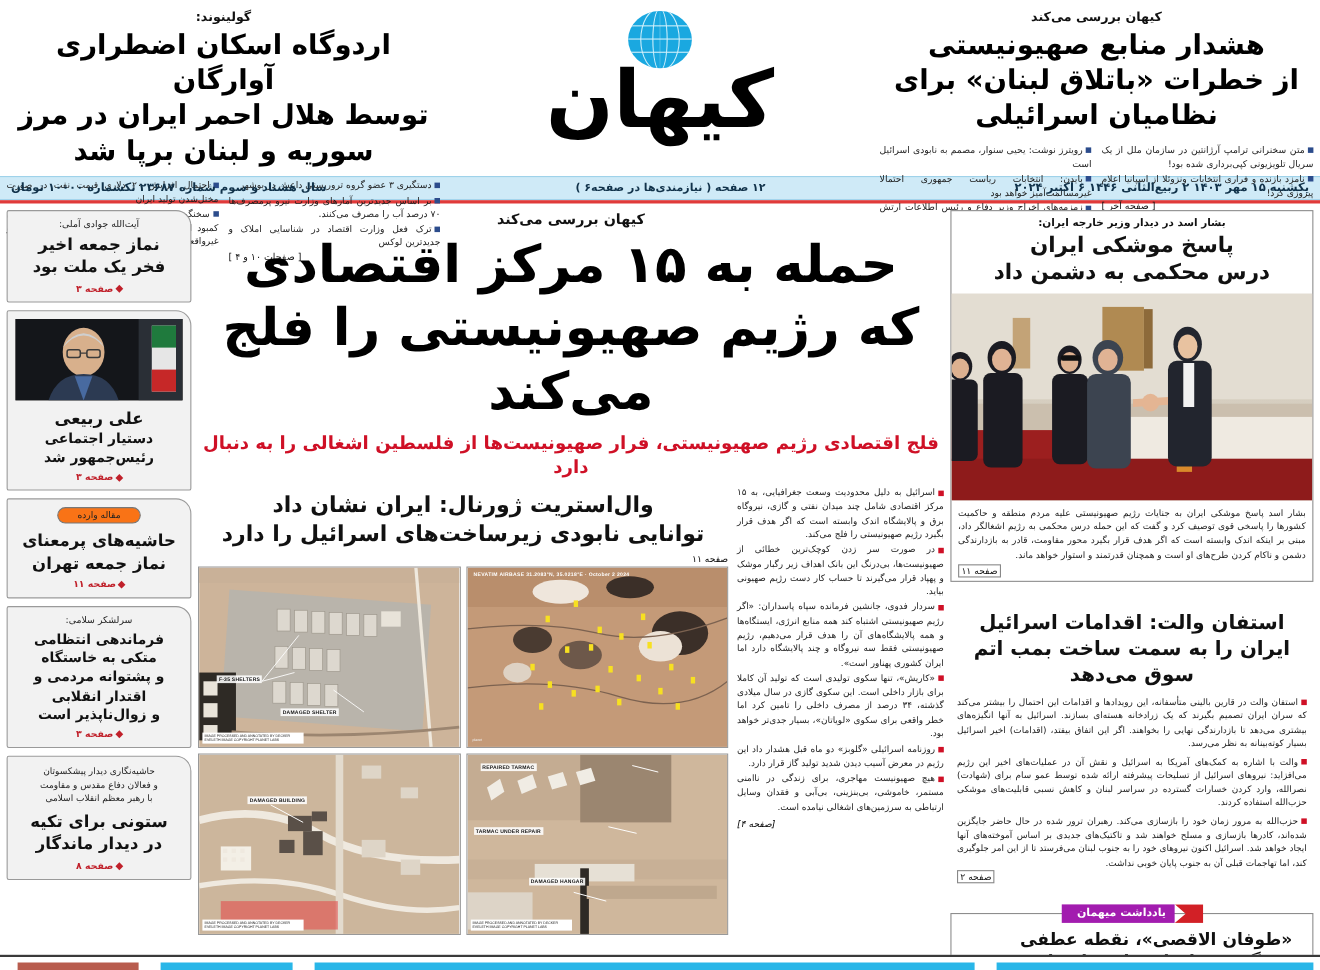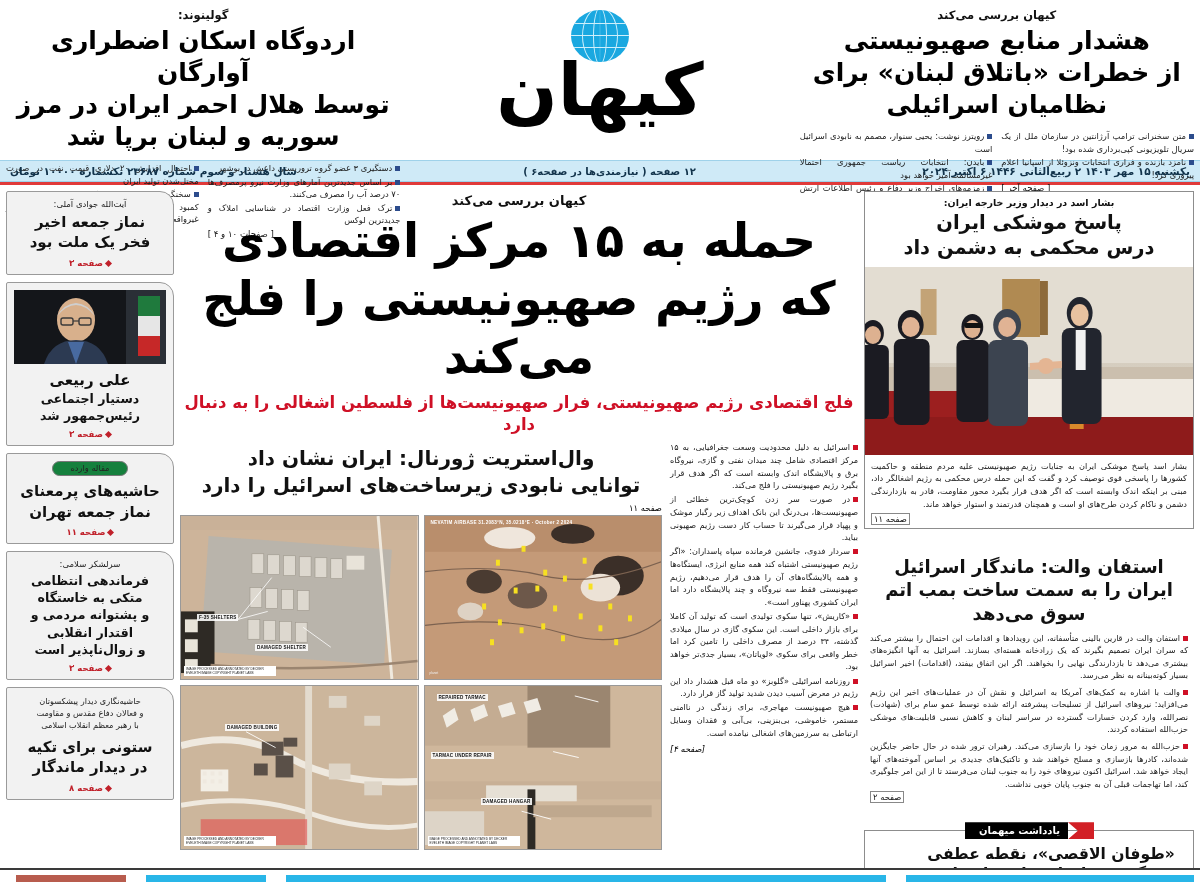--- a/index.html
+++ b/index.html
@@ -54,21 +54,21 @@
   .photo { width:100%; height:188px; position:relative; overflow:hidden; background:#cfc8bd; }
   .lead { font-size:8.2px; line-height:1.55; text-align:justify; color:#1a1a1a; padding:5px 6px 3px; }
   .pref { font-size:8.4px; color:#111; text-align:left; padding:0 6px 4px; }
   .pref span { border:1px solid #888; padding:0 2px; }
   .l-head2 { text-align:center; font-weight:900; font-size:18px; line-height:1.32; color:#111; padding:6px 5px 4px; letter-spacing:-.5px;}
   .lead2 { font-size:8.1px; line-height:1.55; text-align:justify; color:#1a1a1a; padding:2px 6px 2px; }
 
   .guestwrap { border:1px solid #8d8d8d; margin-top:4px; position:relative; padding:13px 6px 5px; }
   .guest-flag { position:absolute; top:-9px; left:50%; transform:translateX(-50%);
                 display:flex; align-items:center; height:17px; }
-  .gf-blue { background:#000000; color:#fff; font-size:10px; font-weight:900; padding:1px 8px 2px 14px; height:17px; line-height:15px;
+  .gf-blue { background:#a21caf; color:#fff; font-size:10px; font-weight:900; padding:1px 8px 2px 14px; height:17px; line-height:15px;
              clip-path: polygon(0 0, 100% 0, 100% 100%, 0 100%); }
   .gf-red { width:26px; height:17px; background:#d22026; clip-path: polygon(0 0, 100% 0, 100% 100%, 0 100%, 38% 50%); margin-right:-1px;}
   .guest-title { text-align:center; font-weight:900; font-size:15.5px; line-height:1.3; color:#111; letter-spacing:-.4px;margin-left:44px; }
   .guest-author { text-align:center; font-size:10px; font-weight:800; margin-top:4px; color:#111;}
   .guest-role { text-align:center; font-size:9px; margin-top:2px; color:#222;}
   .guest-ref { text-align:left; font-size:8.4px; margin-top:2px; }
 
   
   .mid-kicker { text-align:center; font-size:13px; font-weight:800; color:#111; padding-top:2px;}
   .mid-head { text-align:center; font-weight:900; color:#000; font-size:47px; line-height:1.23; letter-spacing:-1.6px; margin-top:4px;}
@@ -92,21 +92,21 @@
   
   .rcard { border:1px solid #9a9a9a; background:#f2f2f2; padding:7px 7px 6px; border-radius:2px 14px 2px 2px;}
   .r-kicker { text-align:center; font-size:8.5px; color:#222; margin-bottom:3px;}
   .r-title { text-align:center; font-weight:900; font-size:15px; line-height:1.36; color:#111; letter-spacing:-.35px;}
   .r-title.sm { font-size:12.6px; }
   .r-sub { text-align:center; font-size:8.2px; line-height:1.5; color:#222; }
   .r-page { text-align:center; font-size:8.5px; color:#c0202a; font-weight:700; margin-top:5px; }
   .r-page .dia { display:inline-block; width:5px; height:5px; background:#c0202a; transform:rotate(45deg); margin-left:3px; vertical-align:middle;}
   .r-photo { width:100%; height:74px; margin:0 auto 6px; background:#1b1b1b; position:relative; overflow:hidden;}
   .pill { display:block; width:76px; margin:0 auto 5px; border:1px solid #777; border-radius:9px; text-align:center;
-          font-size:8.3px; padding:1px 0 2px; background:#15803d; color:#222;}
+          font-size:8.3px; padding:1px 0 2px; background:#f97316; color:#222;}
 
   
   .bottomstrip { position:absolute; left:0; bottom:0; width:1200px; height:14px; background:#fff;
                  border-top:2px solid #3a3a3a; display:flex; align-items:flex-end; gap:20px; padding:0 6px 0 6px;}
   .bs { height:7px; background:#29b6e8; }
   .bs.a{ width:288px;} .bs.b{ width:600px;} .bs.c{ width:120px;} .bs.d{ width:110px; background:#b85c4e;}
 </style>
 </head>
 <body>
 
@@ -228,21 +228,21 @@
             <ellipse cx="108" cy="62" rx="8" ry="9" fill="#ddb190"></ellipse>
             <rect x="100" y="56" width="18" height="5" rx="2" fill="#111"></rect>
           </svg>
         </div>
         <div class="lead">بشار اسد پاسخ موشکی ایران به جنایات رژیم صهیونیستی علیه مردم منطقه و حاکمیت کشورها را پاسخی قوی توصیف کرد و گفت که این حمله درس محکمی به رژیم اشغالگر داد، مبنی بر اینکه اندک وابسته است که اگر هدف قرار بگیرد محور مقاومت، قادر به بازدارندگی دشمن و ناکام کردن طرح‌های او است و همچنان قدرتمند و استوار خواهد ماند.</div>
         <div class="pref"><span>صفحه ۱۱</span></div>
       </div>
 
       <div>
         <div class="l-head2">
-          <div>استفان والت: ماندگار اسرائیل</div>
+          <div>استفان والت: اقدامات اسرائیل</div>
           <div>ایران را به سمت ساخت بمب اتم سوق می‌دهد</div>
         </div>
         <div class="lead2"><span class="sqr"></span><span>استفان والت در قارین بالینی متأسفانه، این رویدادها و اقدامات این احتمال را بیشتر می‌کند که سران ایران تصمیم بگیرند که یک زرادخانه هسته‌ای بسازند. اسرائیل به آنها انگیزه‌های بیشتری می‌دهد تا بازدارندگی نهایی را بخواهند. اگر این اتفاق بیفتد، (اقدامات) اخیر اسرائیل بسیار کوته‌بینانه به نظر می‌رسد.</span></div>
         <div class="lead2"><span class="sqr"></span><span>والت با اشاره به کمک‌های آمریکا به اسرائیل و نقش آن در عملیات‌های اخیر این رژیم می‌افزاید: نیروهای اسرائیل از تسلیحات پیشرفته ارائه شده توسط عمو سام برای (شهادت) نصرالله، وارد کردن خسارات گسترده در سراسر لبنان و کاهش نسبی قابلیت‌های موشکی حزب‌الله استفاده کردند.</span></div>
         <div class="lead2"><span class="sqr"></span><span>حزب‌الله به مرور زمان خود را بازسازی می‌کند. رهبران ترور شده در حال حاضر جایگزین شده‌اند، کادرها بازسازی و مسلح خواهند شد و تاکتیک‌های جدیدی بر اساس آموخته‌های آنها ایجاد خواهد شد. اسرائیل اکنون نیروهای خود را به جنوب لبنان می‌فرستد تا از این امر جلوگیری کند، اما تهاجمات قبلی آن به جنوب پایان خوبی نداشت.</span></div>
         <div class="pref"><span>صفحه ۲</span></div>
       </div>
 
       <div class="guestwrap">
         <div class="guest-flag">

